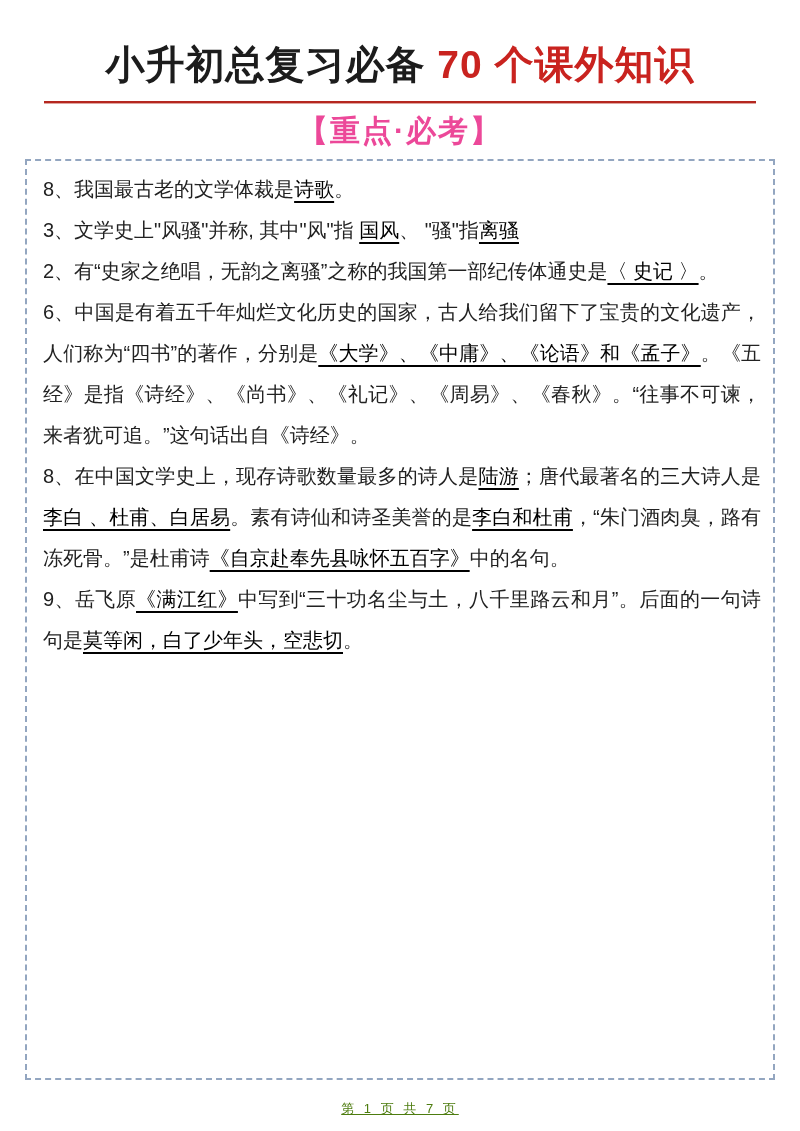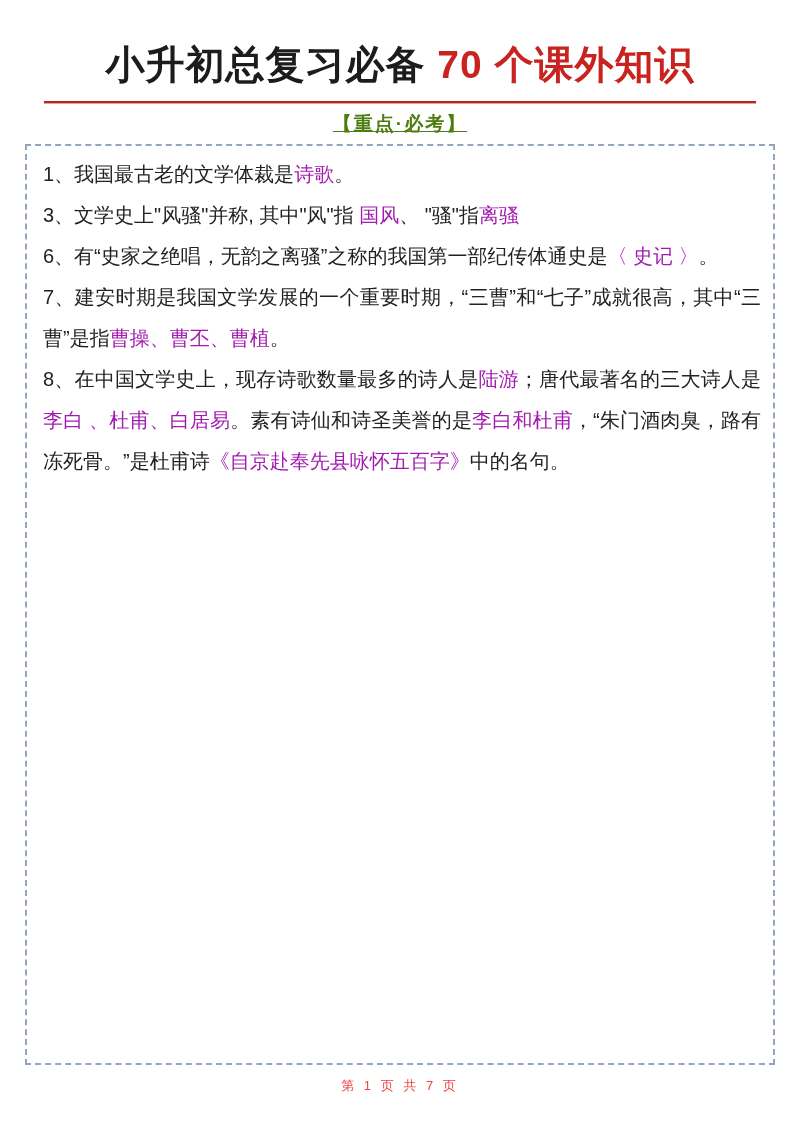--- a/index.html
+++ b/index.html
@@ -21,77 +21,79 @@
     white-space: nowrap;
   }
   .title .red-part { color: #c9231f; }
   .title-rule {
     width: 712px; height: 3px;
     background: #b5271f;
     margin: 9px auto 7px auto;
     border-bottom: 1px solid #e0a49f;
   }
   .subtitle {
-    font-size: 19px;
+    font-size: 30px;
     font-weight: bold;
-    color: #4d7c0f;
+    color: #ec4899;
     letter-spacing: 2px;
-    text-decoration: underline;
   }
 
   .content-box {
     width: 750px;
     height: 921px;
     margin: 7px auto 0 auto;
     border: 2px dashed #93a6c0;
     padding: 8px 12px 0 16px;
     overflow: hidden;
   }
   .item {
     margin: 0;
     font-size: 20px;
     line-height: 41px;
     color: #222222;
     text-align: justify;
   }
   .seg-normal { color: #222222; }
   .seg-answer {
-    color: #a21caf;
+    color: #000000;
+    text-decoration: underline;
     text-decoration-thickness: 1.5px;
     text-underline-offset: 5px;
   }
 
   .footer {
     text-align: center;
     font-size: 13px;
-    color: #ef4444;
-    margin-top: 12px;
+    color: #4d7c0f;
+    margin-top: 20px;
     letter-spacing: 3px;
+    text-decoration: underline;
   }
 </style>
 </head>
 <body>
 
 <div class="page">
 
   <div class="header">
     <div class="title">
       <span>小升初总复习必备 </span><span class="red-part">70 个课外知识</span>
     </div>
     <div class="title-rule"></div>
     <div class="subtitle">【重点·必考】</div>
   </div>
 
   <div class="content-box">
     <div id="items-list">
-        <p class="item"><span class="seg-normal">1、我国最古老的文学体裁是</span><span class="seg-answer">诗歌</span><span class="seg-normal">。</span></p>
+        <p class="item"><span class="seg-normal">8、我国最古老的文学体裁是</span><span class="seg-answer">诗歌</span><span class="seg-normal">。</span></p>
         <p class="item"><span class="seg-normal">3、文学史上"风骚"并称, 其中"风"指 </span><span class="seg-answer">国风</span><span class="seg-normal">、 "骚"指</span><span class="seg-answer">离骚</span></p>
-        <p class="item"><span class="seg-normal">6、有“史家之绝唱，无韵之离骚”之称的我国第一部纪传体通史是</span><span class="seg-answer">〈 史记 〉</span><span class="seg-normal">。</span></p>
-        <p class="item"><span class="seg-normal">7、建安时期是我国文学发展的一个重要时期，“三曹”和“七子”成就很高，其中“三曹”是指</span><span class="seg-answer">曹操、曹丕、曹植</span><span class="seg-normal">。</span></p>
+        <p class="item"><span class="seg-normal">2、有“史家之绝唱，无韵之离骚”之称的我国第一部纪传体通史是</span><span class="seg-answer">〈 史记 〉</span><span class="seg-normal">。</span></p>
+        <p class="item"><span class="seg-normal">6、中国是有着五千年灿烂文化历史的国家，古人给我们留下了宝贵的文化遗产，人们称为“四书”的著作，分别是</span><span class="seg-answer">《大学》、《中庸》、《论语》和《孟子》</span><span class="seg-normal">。《五经》是指《诗经》、《尚书》、《礼记》、《周易》、《春秋》。“往事不可谏，来者犹可追。”这句话出自《诗经》。</span></p>
         <p class="item"><span class="seg-normal">8、在中国文学史上，现存诗歌数量最多的诗人是</span><span class="seg-answer">陆游</span><span class="seg-normal">；唐代最著名的三大诗人是 </span><span class="seg-answer">李白 、杜甫、白居易</span><span class="seg-normal">。素有诗仙和诗圣美誉的是</span><span class="seg-answer">李白和杜甫</span><span class="seg-normal">，“朱门酒肉臭，路有冻死骨。”是杜甫诗</span><span class="seg-answer">《自京赴奉先县咏怀五百字》</span><span class="seg-normal">中的名句。</span></p>
+        <p class="item"><span class="seg-normal">9、岳飞原</span><span class="seg-answer">《满江红》</span><span class="seg-normal">中写到“三十功名尘与土，八千里路云和月”。后面的一句诗句是</span><span class="seg-answer">莫等闲，白了少年头，空悲切</span><span class="seg-normal">。</span></p>
       </div>
   </div>
 
   <div class="footer">
     <span>第 1 页 共 7 页</span>
   </div>
 
 </div>
 
 </body></html>

